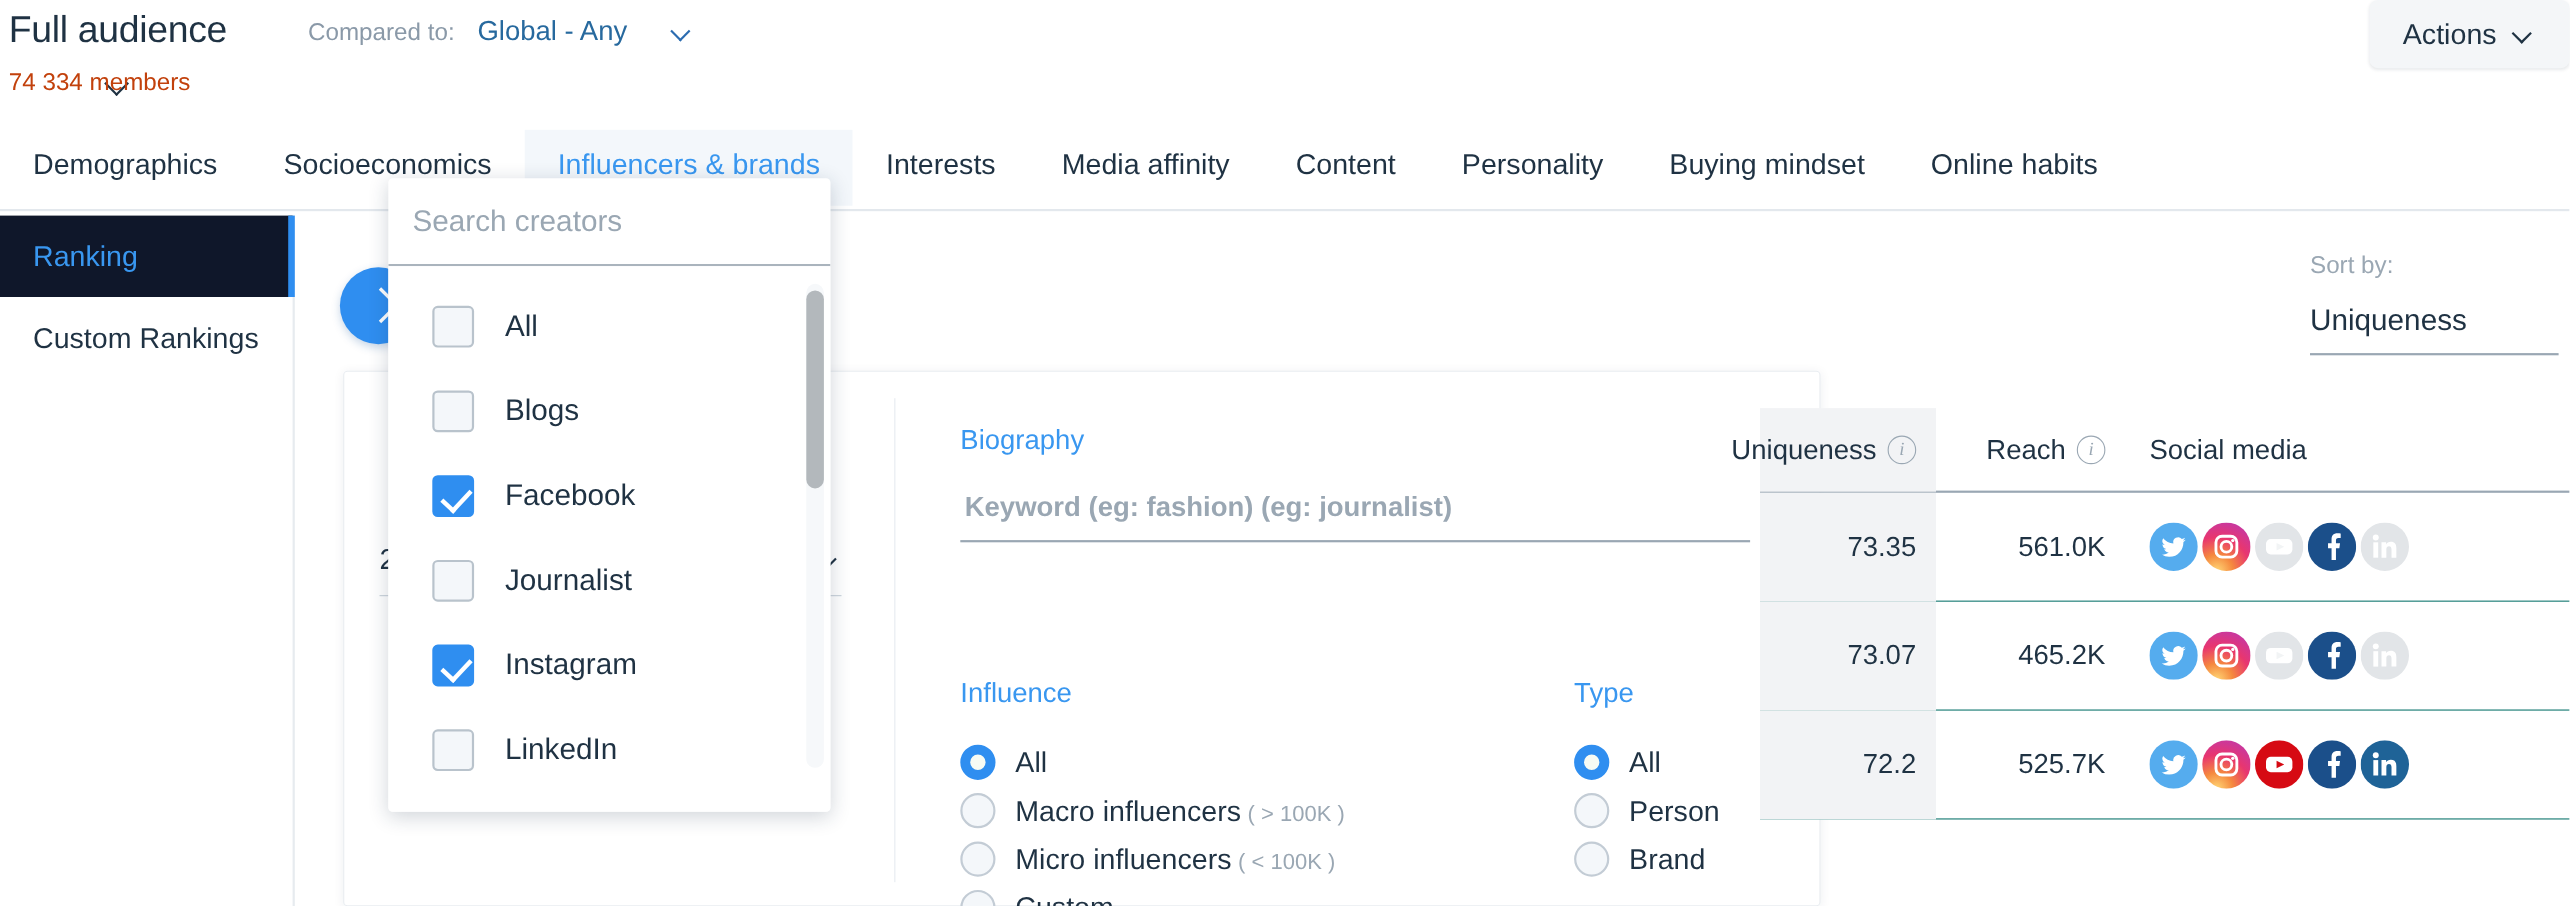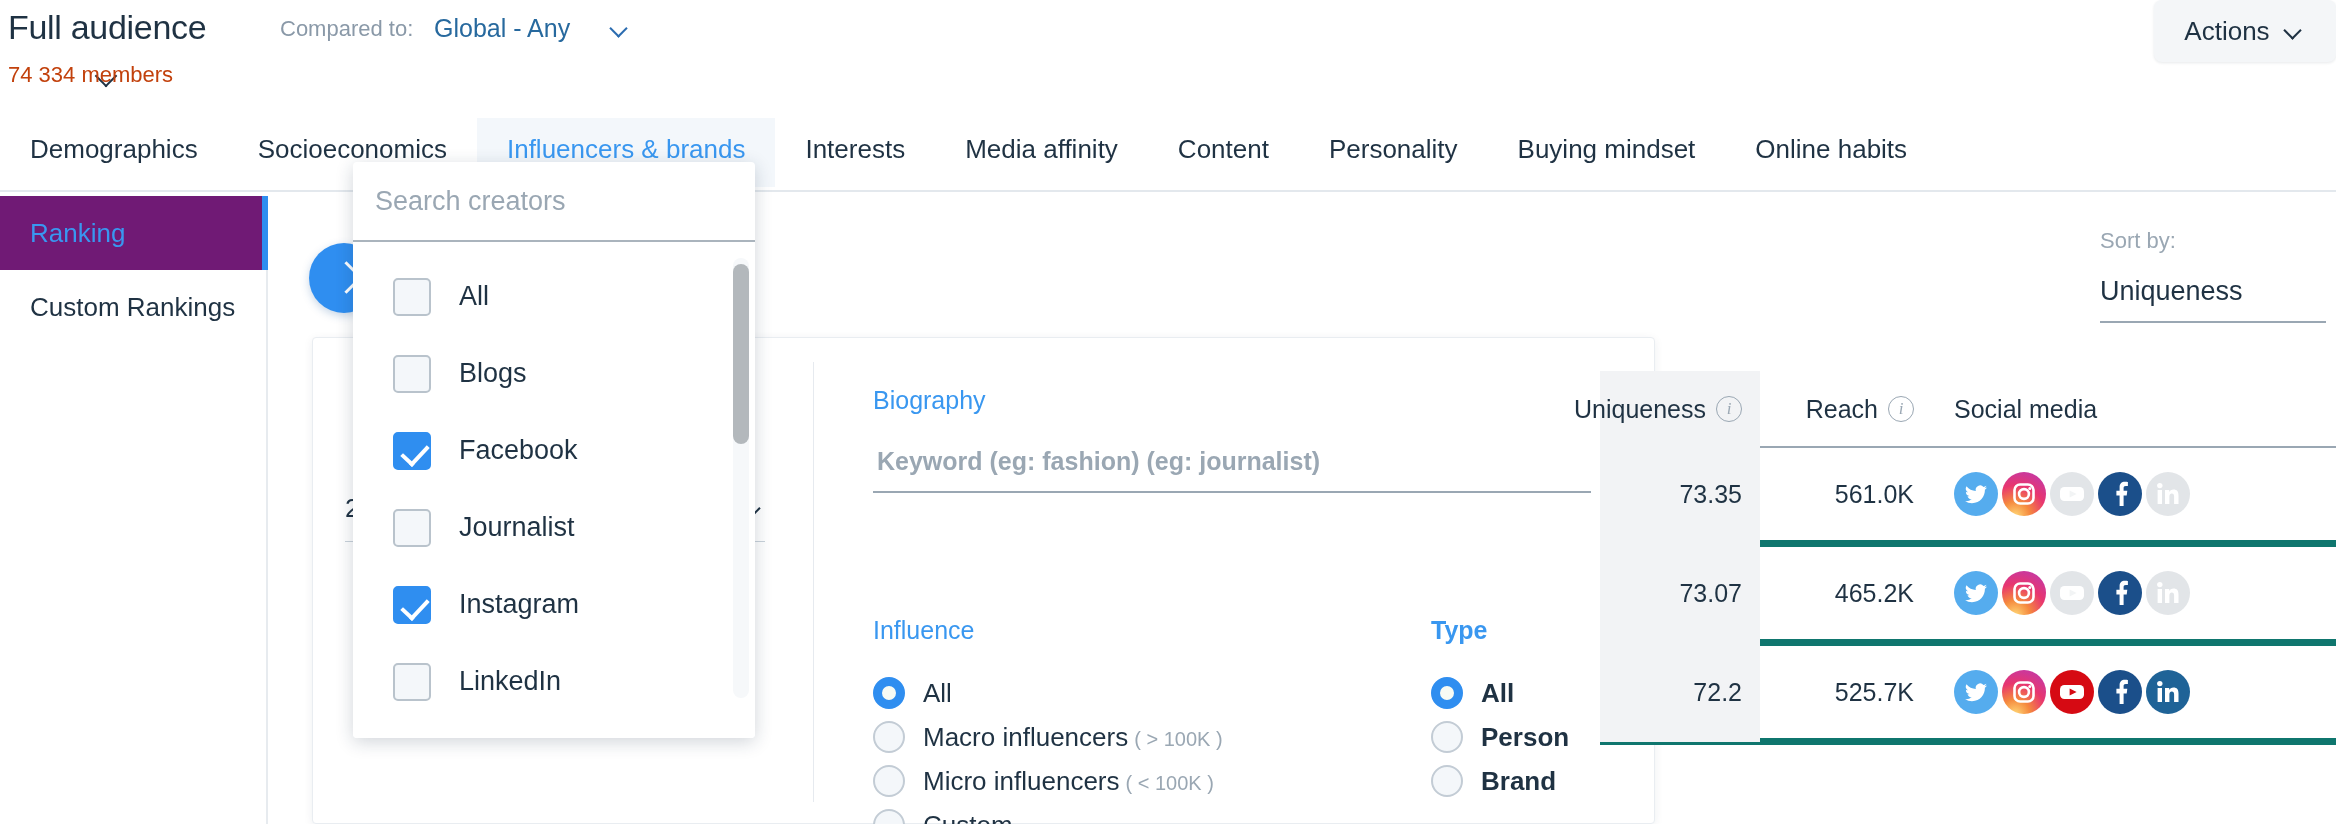--- a/index.html
+++ b/index.html
@@ -47,21 +47,21 @@
   .tab.active { color:#3997f0; background:#f3f7fb; }
   .tab.active::after {
     content:""; position:absolute; left:50%; transform:translateX(-50%);
     bottom:-3px; width:56px; height:7px; background:#2f8ef0; border-radius:2px;
   }
   .tabs-underline { position:absolute; left:0; top:72px; width:2336px; height:2px; background:#e3e8ed; }
 
   
   .sidebar { position:absolute; left:0; top:196px; width:268px; height:628px; background:#fff; border-right:2px solid #e7ebef; }
   .side-item { position:relative; height:74px; display:flex; align-items:center; padding-left:30px; font-size:26px; color:#1f3243; }
-  .side-item.active { color:#3997f0; background:#701a75; }
+  .side-item.active { color:#3997f0; background:#0f172a; }
   .side-item.active::after { content:""; position:absolute; right:-2px; top:0; width:6px; height:74px; background:#2f8ef0; }
 
   
   .filter-card {
     position:absolute; left:312px; top:337px; width:1343px; height:487px;
     background:#fff; border:1px solid #e9edf1; border-radius:4px;
     box-shadow: 0 2px 10px rgba(25,45,70,.07);
   }
   .filter-left { position:absolute; left:0; top:0; width:500px; height:487px; }
   .divider-v { position:absolute; left:500px; top:24px; width:1px; height:440px; background:#e6eaef; }
@@ -79,21 +79,21 @@
   .bio-input {
     margin-top:26px; width:718px; height:52px;
     border:none; border-bottom:2px solid #9aa7b3; background:transparent;
     font-size:25px; color:#1f3243; font-family:"Liberation Sans", sans-serif;
     padding:0 4px 10px 4px; outline:none;font-weight:bold;
   }
   .bio-input::placeholder { color:#9aa7b3; }
 
   .radio-col { position:absolute; top:250px;margin-top:28px; }
   .radio-col.influence { left:20px; width:480px; }
-  .radio-col.type { left:578px; width:240px;font-weight:bold; }
+  .radio-col.type { left:578px; width:240px; }
   .radio-list { margin-top:26px; }
   .radio-row { display:flex; align-items:center; height:44px; gap:18px; }
   .radio {
     width:32px; height:32px; border-radius:50%;
     border:2.5px solid #c3ccd5; background:#f4f7fa; flex:0 0 auto;
   }
   .radio.sel { border:9px solid #2f8ef0; background:#f7fbf4; }
   .r-label { font-size:26px; color:#1f3243; white-space:nowrap; }
   .r-sub { font-size:20px; color:#9aa7b3; margin-left:6px; }
 
@@ -142,21 +142,21 @@
   .thead { display:flex; align-items:center; height:76px; border-bottom:2px solid #9aa7b3; }
   .th { font-size:25px; color:#1f3243; display:flex; align-items:center; gap:10px; }
   .th.uniq { width:160px; justify-content:flex-end; background:#f2f3f5; height:76px; padding-right:18px; }
   .th.reach { width:170px; justify-content:flex-end; padding-right:16px; }
   .th.social { width:400px; padding-left:24px; }
   .info-i {
     width:26px; height:26px; border-radius:50%; border:1.6px solid #9aa7b3;
     color:#9aa7b3; font-size:17px; line-height:24px; text-align:center; font-style:italic;
     font-family:"Liberation Serif", serif; flex:0 0 auto;
   }
-  .trow { display:flex; align-items:center; height:99px; border-bottom:7px solid #0f766e; }
+  .trow { display:flex; align-items:center; height:99px; border-bottom:1px solid #0f766e; }
   .td { font-size:25px; color:#1f3243; }
   .td.uniq { width:160px; text-align:right; padding-right:18px; background:#f2f3f5; height:99px; line-height:99px; }
   .td.reach { width:170px; text-align:right; padding-right:16px; }
   .td.social { width:400px; padding-left:24px; display:flex; align-items:center; gap:4px; }
   .sicon { width:44px; height:44px; border-radius:50%; display:inline-flex; align-items:center; justify-content:center; }
   .sicon svg { width:44px; height:44px; display:block; }
 </style>
 </head>
 <body>
 

